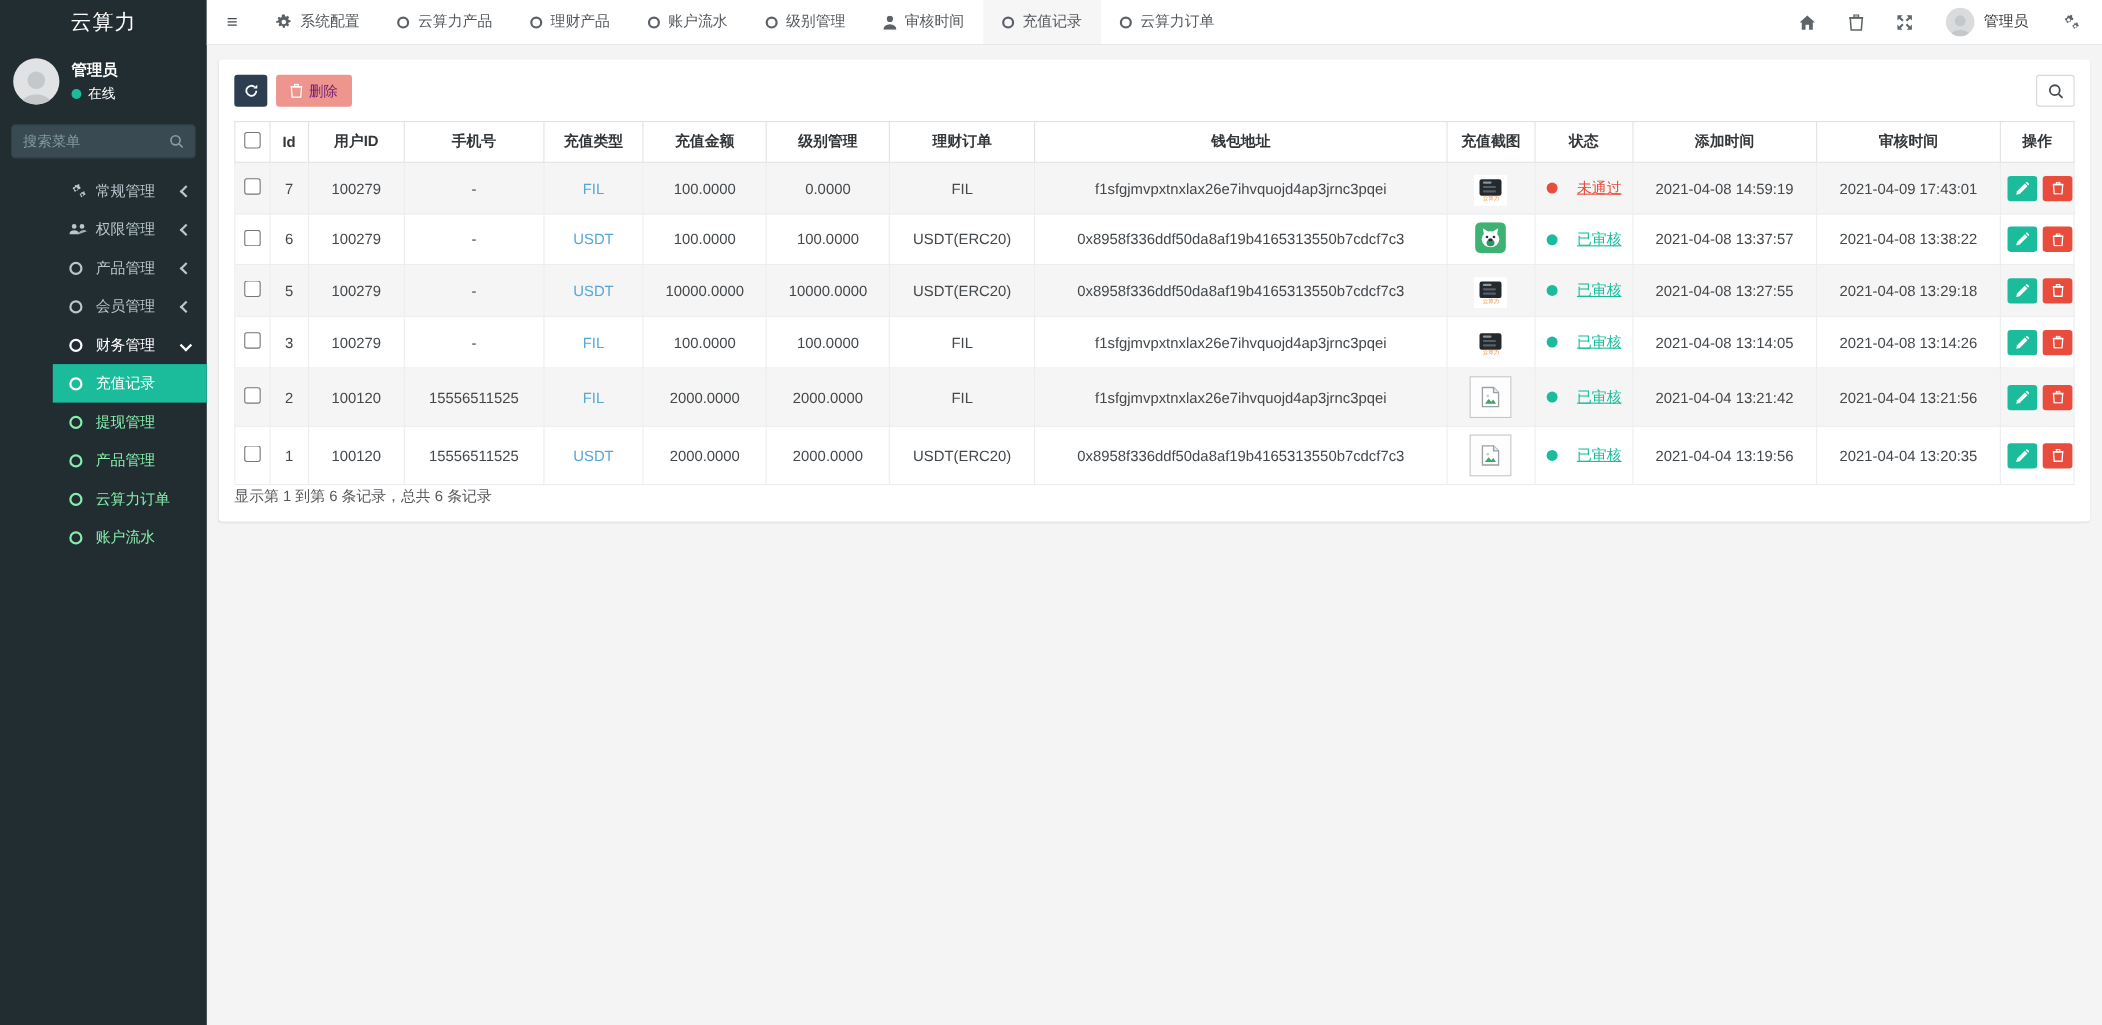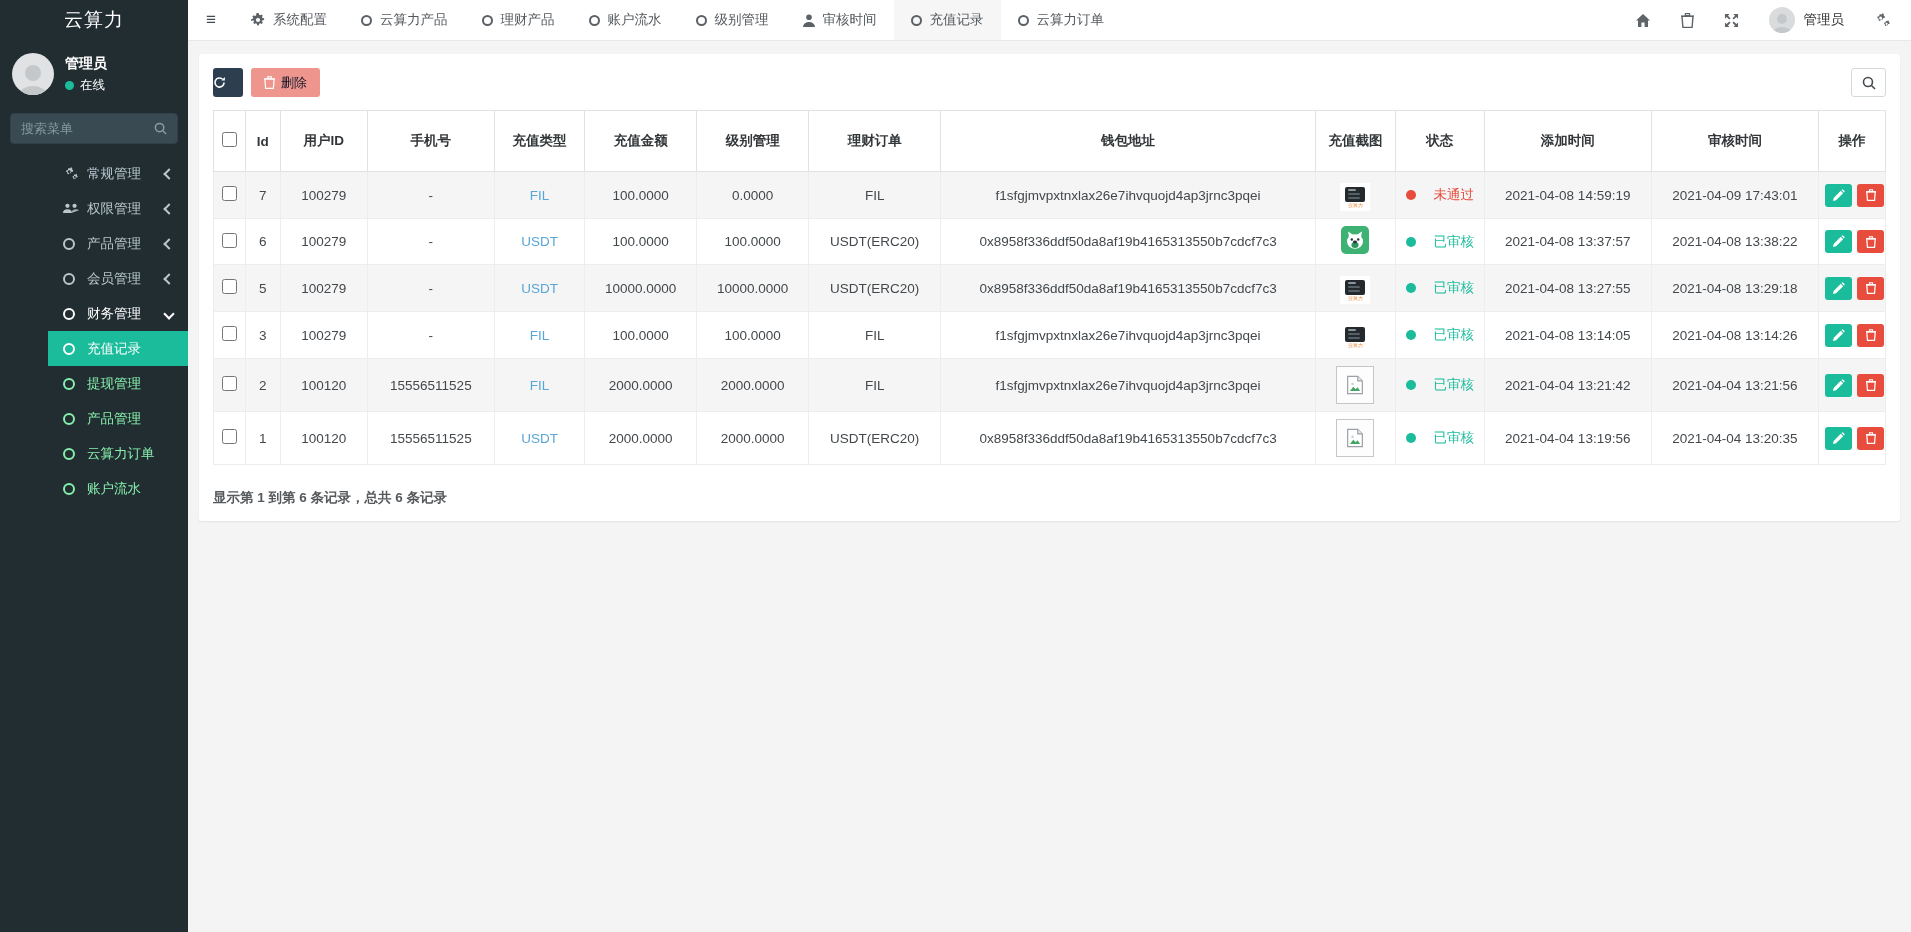--- a/index.html
+++ b/index.html
@@ -42,50 +42,50 @@
   .nav-right { margin-left:auto; display:flex; align-items:center; padding-right:20px; gap:30px; }
   .nav-icon { color:#5f6468; display:flex; align-items:center; cursor:pointer; }
   .nav-user { display:flex; align-items:center; gap:9px; cursor:pointer; }
   .nav-avatar { width:26px; height:26px; border-radius:50%; background:#d9dbdd; overflow:hidden; position:relative; }
   .nav-avatar svg { position:absolute; left:0; top:2px; }
 
   
   .content { flex:1; padding:13px 11px; overflow:auto; }
   .card { background:#fff; border-radius:3px; box-shadow:0 1px 2px rgba(0,0,0,.07); padding:14px; }
   .toolbar { display:flex; align-items:flex-start; }
-  .btn { border:none; border-radius:3px; height:29px; display:inline-flex; align-items:center; justify-content:space-between; cursor:pointer; color:#0f172a; font-size:13px; }
+  .btn { border:none; border-radius:3px; height:29px; display:inline-flex; align-items:center; justify-content:center; cursor:pointer; color:#701a75; font-size:13px; }
   .btn-refresh { width:30px; background:#2c3e50; margin-right:8px; }
   .btn-delete { background:#ee958d; padding:0 13px; gap:6px; }
   .btn-search { margin-left:auto; width:35px; height:29px; background:#fff; border:1px solid #d4d9dc; border-radius:3px; display:inline-flex; align-items:center; justify-content:center; cursor:pointer; color:#555; }
 
   table { width:100%; border-collapse:collapse; margin-top:13px; table-layout:fixed; }
   th, td { border:1px solid #ecedef; text-align:center; vertical-align:middle; word-wrap:break-word; }
-  th { border-color:#dfe3e6; padding:21px 6px; font-size:13.5px; color:#323639; background:#fff; font-weight:bold; }
+  th { border-color:#dfe3e6; padding:9px 6px; font-size:13.5px; color:#323639; background:#fff; font-weight:bold; }
   td { padding:7px 6px; font-size:13.5px; color:#43484c; height:39px; }
   tr.striped td { background:#f5f5f5; }
   td.link { color:#58a6d8; cursor:pointer; }
   .row-check { width:15px; height:15px; cursor:pointer; }
-  .st { display:inline-flex; align-items:center; gap:18px; }
+  .st { display:inline-flex; align-items:center; gap:18px;text-decoration:underline; }
   .st .dot { width:10px; height:10px; border-radius:50%; display:inline-block; }
   .st.rejected { color:#e74c3c; } .st.rejected .dot { background:#e74c3c; }
   .st.approved { color:#1abc9c; } .st.approved .dot { background:#1abc9c; }
   .act { display:inline-flex; gap:5px; }
   .act .abtn { width:27px; height:23px; border:none; border-radius:3px; display:inline-flex; align-items:center; justify-content:center; cursor:pointer; }
   .abtn.edit { background:#1abc9c; }
   .abtn.del { background:#e74c3c; }
 
   
   .thumb-shot { width:30px; height:28px; background:#fff; display:inline-flex; flex-direction:column; align-items:center; justify-content:center; gap:1px; cursor:pointer; }
   .shot-dark { width:20px; height:15px; background:#24292e; border-radius:2px; display:flex; flex-direction:column; justify-content:center; gap:2px; padding:2px 3px; }
   .shot-dark i { display:block; height:2px; width:12px; background:#555f66; border-radius:1px; }
   .shot-dark i:first-child { background:#8a949b; width:8px; }
   .shot-label { font-size:5px; color:#ef8c3a; line-height:1; white-space:nowrap; }
   .thumb-dog { width:28px; height:28px; display:inline-block; cursor:pointer; }
   .thumb-broken { width:38px; height:38px; border:1px solid #c6c6c6; background:#fdfdfd; display:inline-flex; align-items:center; justify-content:center; cursor:pointer; }
-  .summary { margin-top:24px; font-size:13.5px; color:#56595c; text-align:left;font-weight:bold; }
+  .summary { margin-top:1px; font-size:13.5px; color:#56595c; text-align:left; }
 </style>
 </head>
 <body>
 
 <div class="app">
 
   <aside class="sidebar">
     <div class="logo">云算力</div>
     <div class="user-panel">
       <div class="avatar">

